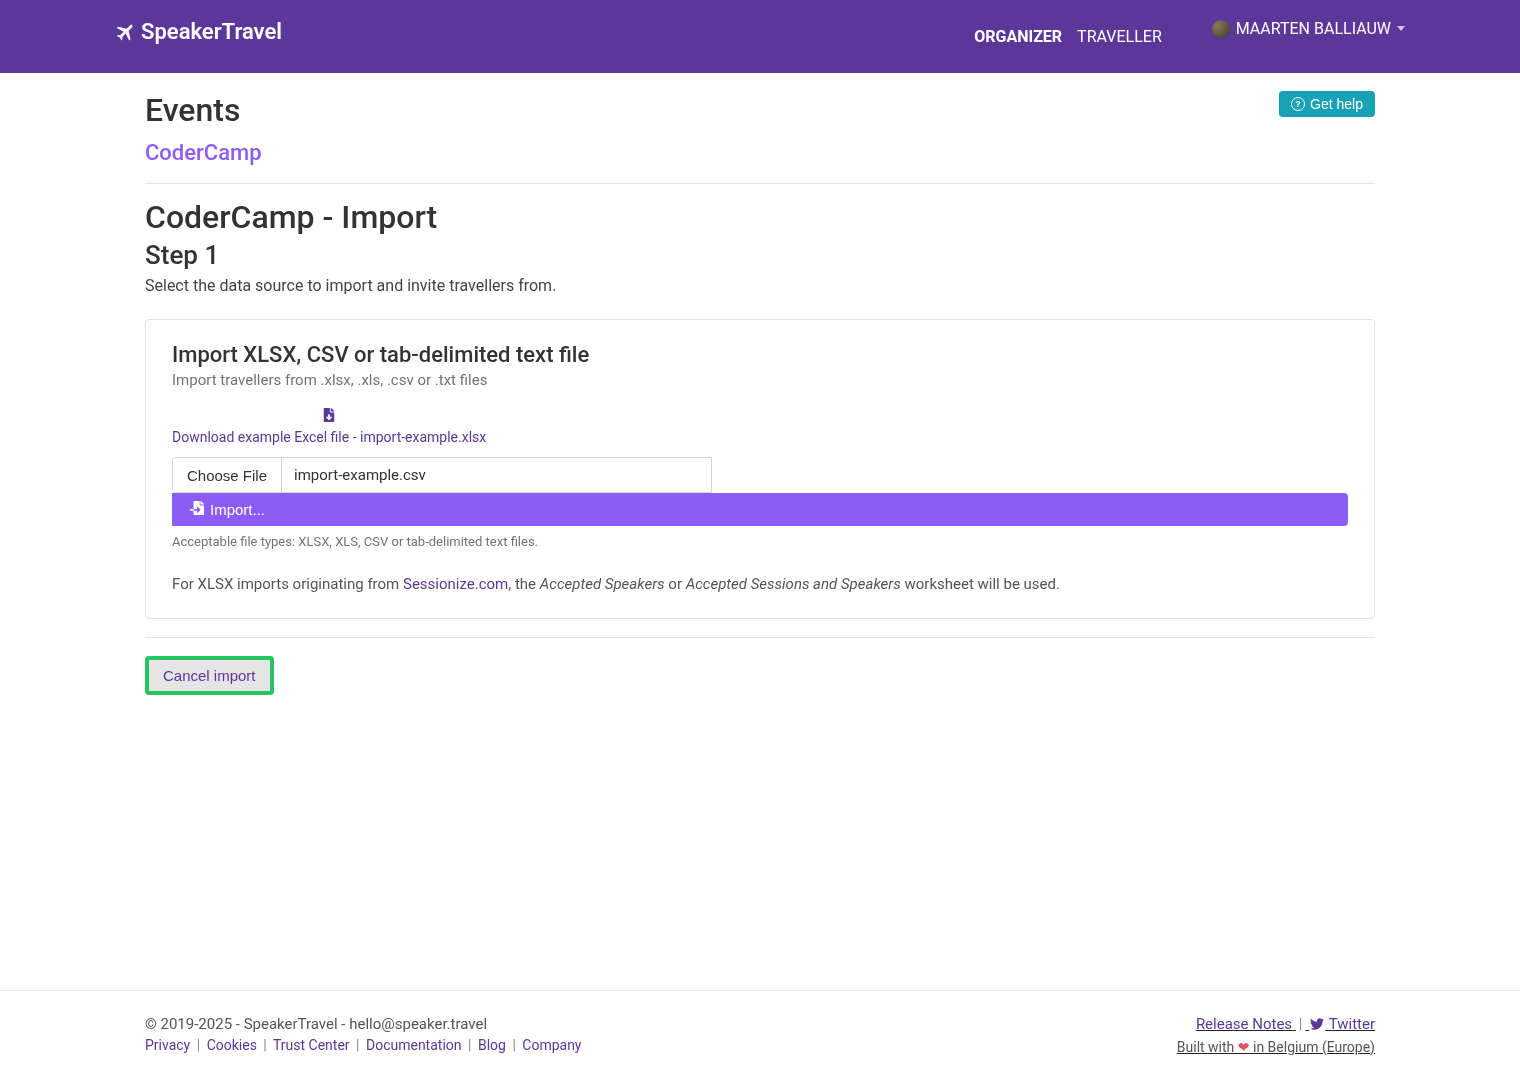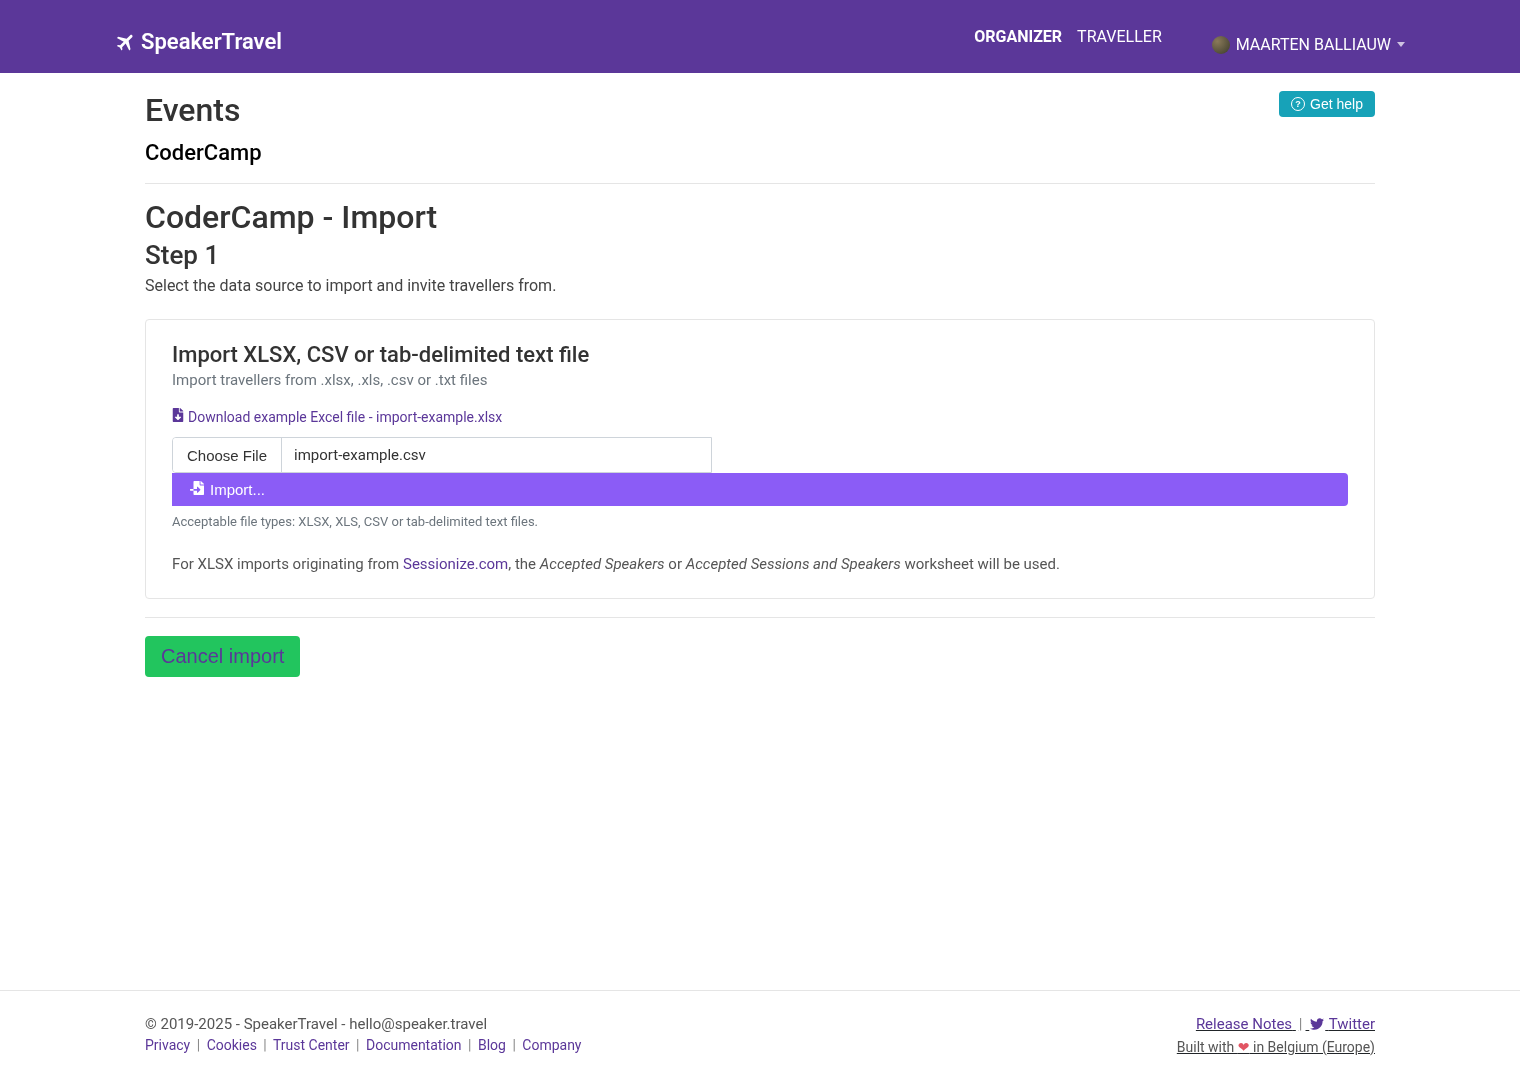--- a/index.html
+++ b/index.html
@@ -22,21 +22,21 @@
       height: 73px;
       display: flex;
       align-items: center;
       padding: 0 30px;
     }
     .navbar-inner {
       width: 100%;
       max-width: 1290px;
       margin: 4px auto;
       display: flex;
-      align-items: flex-end;
+      align-items: flex-start;
     }
     .brand {
       display: flex;
       align-items: center;
       color: #fff;
       font-size: 22px;
       font-weight: 600;
     }
     .brand-icon {
       margin-right: 4px;
@@ -97,21 +97,21 @@
     }
     .page-title {
       font-size: 32px;
       font-weight: 500;
       color: #333;
       margin-bottom: 11px;
     }
     .page-subtitle {
       font-size: 22px;
       font-weight: 500;
-      color: #000000;
+      color: #8b5cf6;
     }
     .btn-help {
       background: #17a2b8;
       color: #fff;
       border: none;
       padding: 5px 12px;
       border-radius: 4px;
       font-size: 14px;
       cursor: pointer;
       display: inline-flex;
@@ -196,20 +196,21 @@
     }
     .download-link {
       color: #5B3799;
       text-decoration: none;
       font-size: 14px;
       display: inline-flex;
       align-items: center;
       gap: 4px;
       margin-bottom: 8px;
       cursor: pointer;
+      flex-direction: column;
     }
     .file-row {
       display: flex;
       margin-top: 4px;
       flex-direction: column;
     }
     .file-input-group {
       flex: 1;
       display: flex;
       border: 1px solid #ced4da;
@@ -263,25 +264,25 @@
     .info-para em {
       font-style: italic;
     }
     hr.section-divider {
       border: none;
       border-top: 1px solid #e5e5e5;
       margin-top: 18px;
       margin-bottom: 18px;
     }
     .btn-cancel {
-      background: #22c55e;
+      background: #e5e5e5;
       color: #5B3799;
-      border: 2px solid #22c55e;
+      border: 4px solid #22c55e;
       padding: 7px 14px;
-      font-size: 20px;
+      font-size: 15px;
       border-radius: 4px;
       cursor: pointer;
     }
     .main-content-wrapper {
       flex: 1;
     }
     .footer {
       border-top: 1px solid #e5e5e5;
       padding: 24px 0 30px;
       margin-top: 40px;

